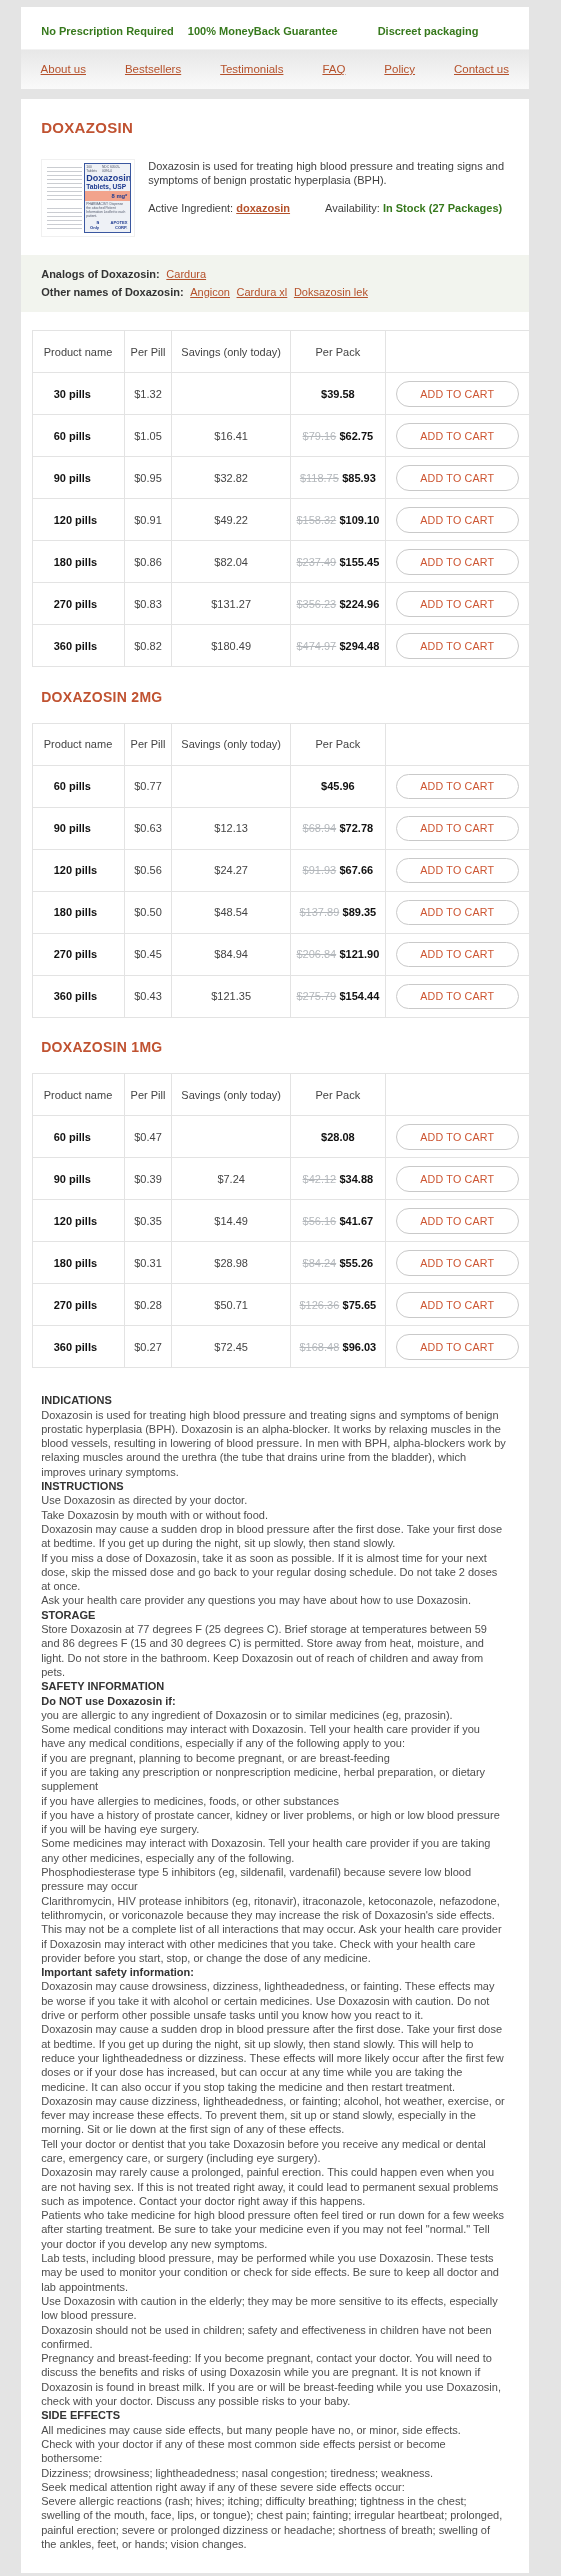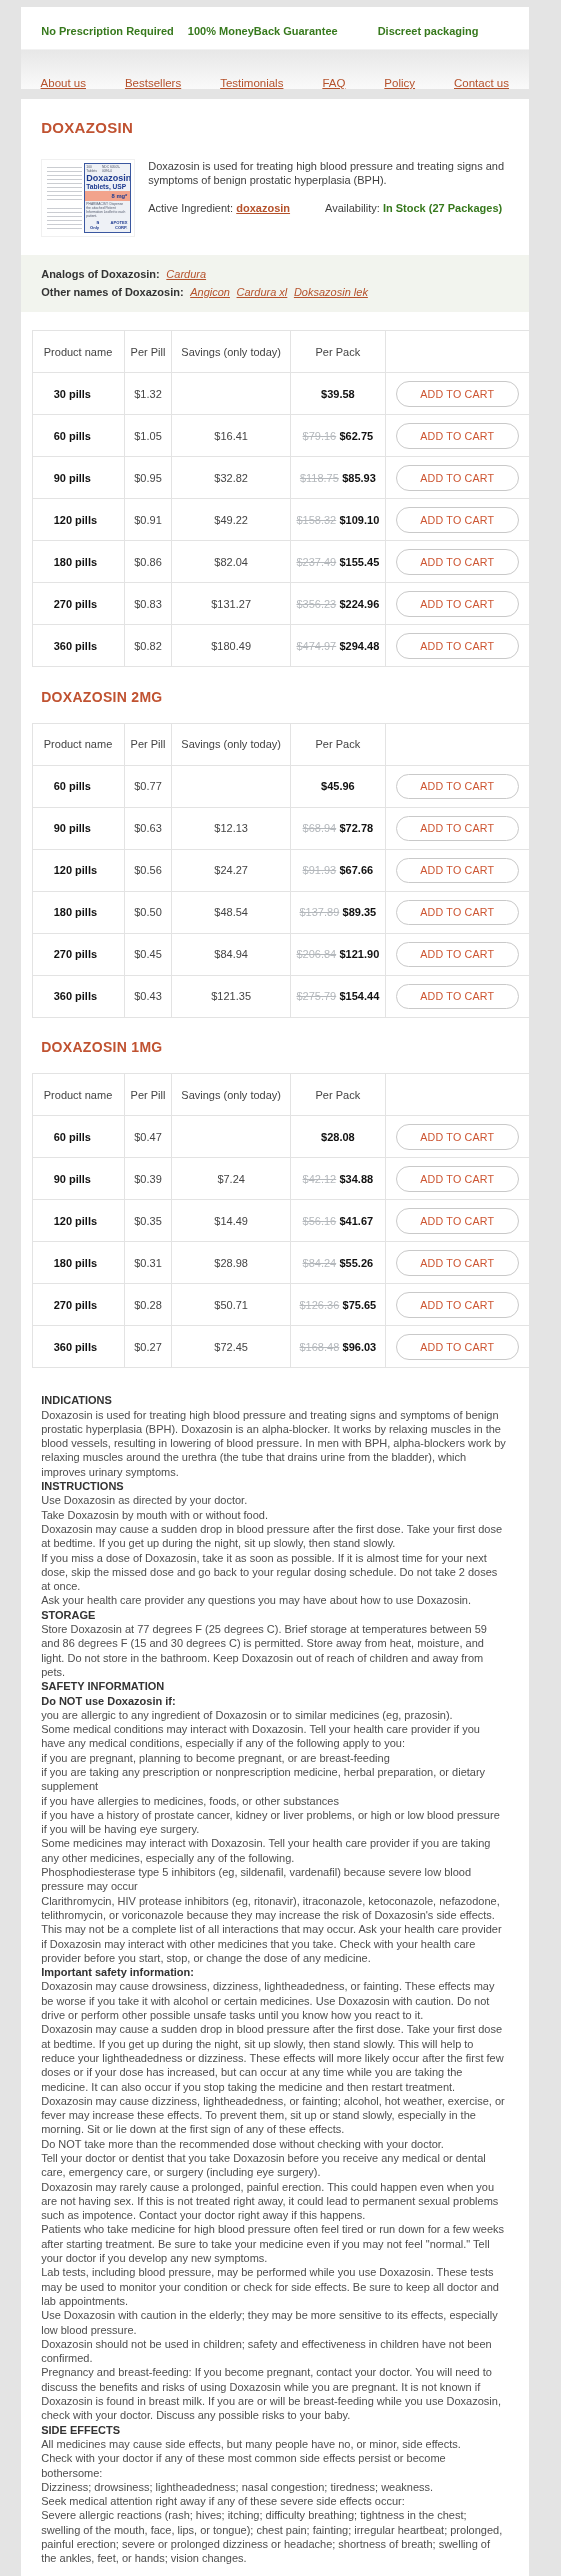--- a/index.html
+++ b/index.html
@@ -24,21 +24,21 @@
   .claims span{display:inline-block;}
   .claims span + span{margin-left:14px;}
   .claims span:last-child{margin-left:40px;text-align:center;}
 
   
   .nav{
     background:linear-gradient(#e7e7e7,#fafafa);
     border-top:0.8px solid #f2f2f2;
     height:39px;
     display:flex;
-    align-items:flex-end;
+    align-items:center;
     justify-content:space-between;
     padding:0 20px;
   }
   .nav a{
     color:#b5512b;
     text-decoration:underline;
     font-size:11.5px;
     cursor:pointer;
   }
 
@@ -96,21 +96,21 @@
   
   .analogs{
     background:#f2f4ee;
     margin-top:18px;
     padding:11.5px 20.6px;
     font-size:11px;
     color:#3b3b3b;
     line-height:17.3px;
   }
   .analogs b{color:#333;}
-  .analogs a{color:#b5512b;text-decoration:underline;margin-left:6.6px;cursor:pointer;font-style:italic;}
+  .analogs a{color:#b5512b;text-decoration:underline;margin-left:6.6px;cursor:pointer;}
 
   
   .dose-heading{
     color:#c05231;font-size:14px;font-weight:bold;letter-spacing:0.3px;
     padding:21.4px 20.6px 0;
   }
   table.price{
     border-collapse:collapse;
     margin:18px 0 0 11.5px;
     width:calc(100% - 11.5px);
@@ -420,21 +420,20 @@
           <div class="info-text">if you have a history of prostate cancer, kidney or liver problems, or high or low blood pressure</div>
           <div class="info-text">if you will be having eye surgery.</div>
           <div class="info-text">Some medicines may interact with Doxazosin. Tell your health care provider if you are taking any other medicines, especially any of the following.</div>
           <div class="info-text">Phosphodiesterase type 5 inhibitors (eg, sildenafil, vardenafil) because severe low blood pressure may occur</div>
           <div class="info-text">Clarithromycin, HIV protease inhibitors (eg, ritonavir), itraconazole, ketoconazole, nefazodone, telithromycin, or voriconazole because they may increase the risk of Doxazosin's side effects.</div>
           <div class="info-text">This may not be a complete list of all interactions that may occur. Ask your health care provider if Doxazosin may interact with other medicines that you take. Check with your health care provider before you start, stop, or change the dose of any medicine.</div>
           <div class="info-heading">Important safety information:</div>
           <div class="info-text">Doxazosin may cause drowsiness, dizziness, lightheadedness, or fainting. These effects may be worse if you take it with alcohol or certain medicines. Use Doxazosin with caution. Do not drive or perform other possible unsafe tasks until you know how you react to it.</div>
           <div class="info-text">Doxazosin may cause a sudden drop in blood pressure after the first dose. Take your first dose at bedtime. If you get up during the night, sit up slowly, then stand slowly. This will help to reduce your lightheadedness or dizziness. These effects will more likely occur after the first few doses or if your dose has increased, but can occur at any time while you are taking the medicine. It can also occur if you stop taking the medicine and then restart treatment.</div>
           <div class="info-text">Doxazosin may cause dizziness, lightheadedness, or fainting; alcohol, hot weather, exercise, or fever may increase these effects. To prevent them, sit up or stand slowly, especially in the morning. Sit or lie down at the first sign of any of these effects.</div>
-          <div class="info-text">Do NOT take more than the recommended dose without checking with your doctor.</div>
           <div class="info-text">Tell your doctor or dentist that you take Doxazosin before you receive any medical or dental care, emergency care, or surgery (including eye surgery).</div>
           <div class="info-text">Doxazosin may rarely cause a prolonged, painful erection. This could happen even when you are not having sex. If this is not treated right away, it could lead to permanent sexual problems such as impotence. Contact your doctor right away if this happens.</div>
           <div class="info-text">Patients who take medicine for high blood pressure often feel tired or run down for a few weeks after starting treatment. Be sure to take your medicine even if you may not feel "normal." Tell your doctor if you develop any new symptoms.</div>
           <div class="info-text">Lab tests, including blood pressure, may be performed while you use Doxazosin. These tests may be used to monitor your condition or check for side effects. Be sure to keep all doctor and lab appointments.</div>
           <div class="info-text">Use Doxazosin with caution in the elderly; they may be more sensitive to its effects, especially low blood pressure.</div>
           <div class="info-text">Doxazosin should not be used in children; safety and effectiveness in children have not been confirmed.</div>
           <div class="info-text">Pregnancy and breast-feeding: If you become pregnant, contact your doctor. You will need to discuss the benefits and risks of using Doxazosin while you are pregnant. It is not known if Doxazosin is found in breast milk. If you are or will be breast-feeding while you use Doxazosin, check with your doctor. Discuss any possible risks to your baby.</div>
           <div class="info-heading">SIDE EFFECTS</div>
           <div class="info-text">All medicines may cause side effects, but many people have no, or minor, side effects.</div>
           <div class="info-text">Check with your doctor if any of these most common side effects persist or become bothersome:</div>

